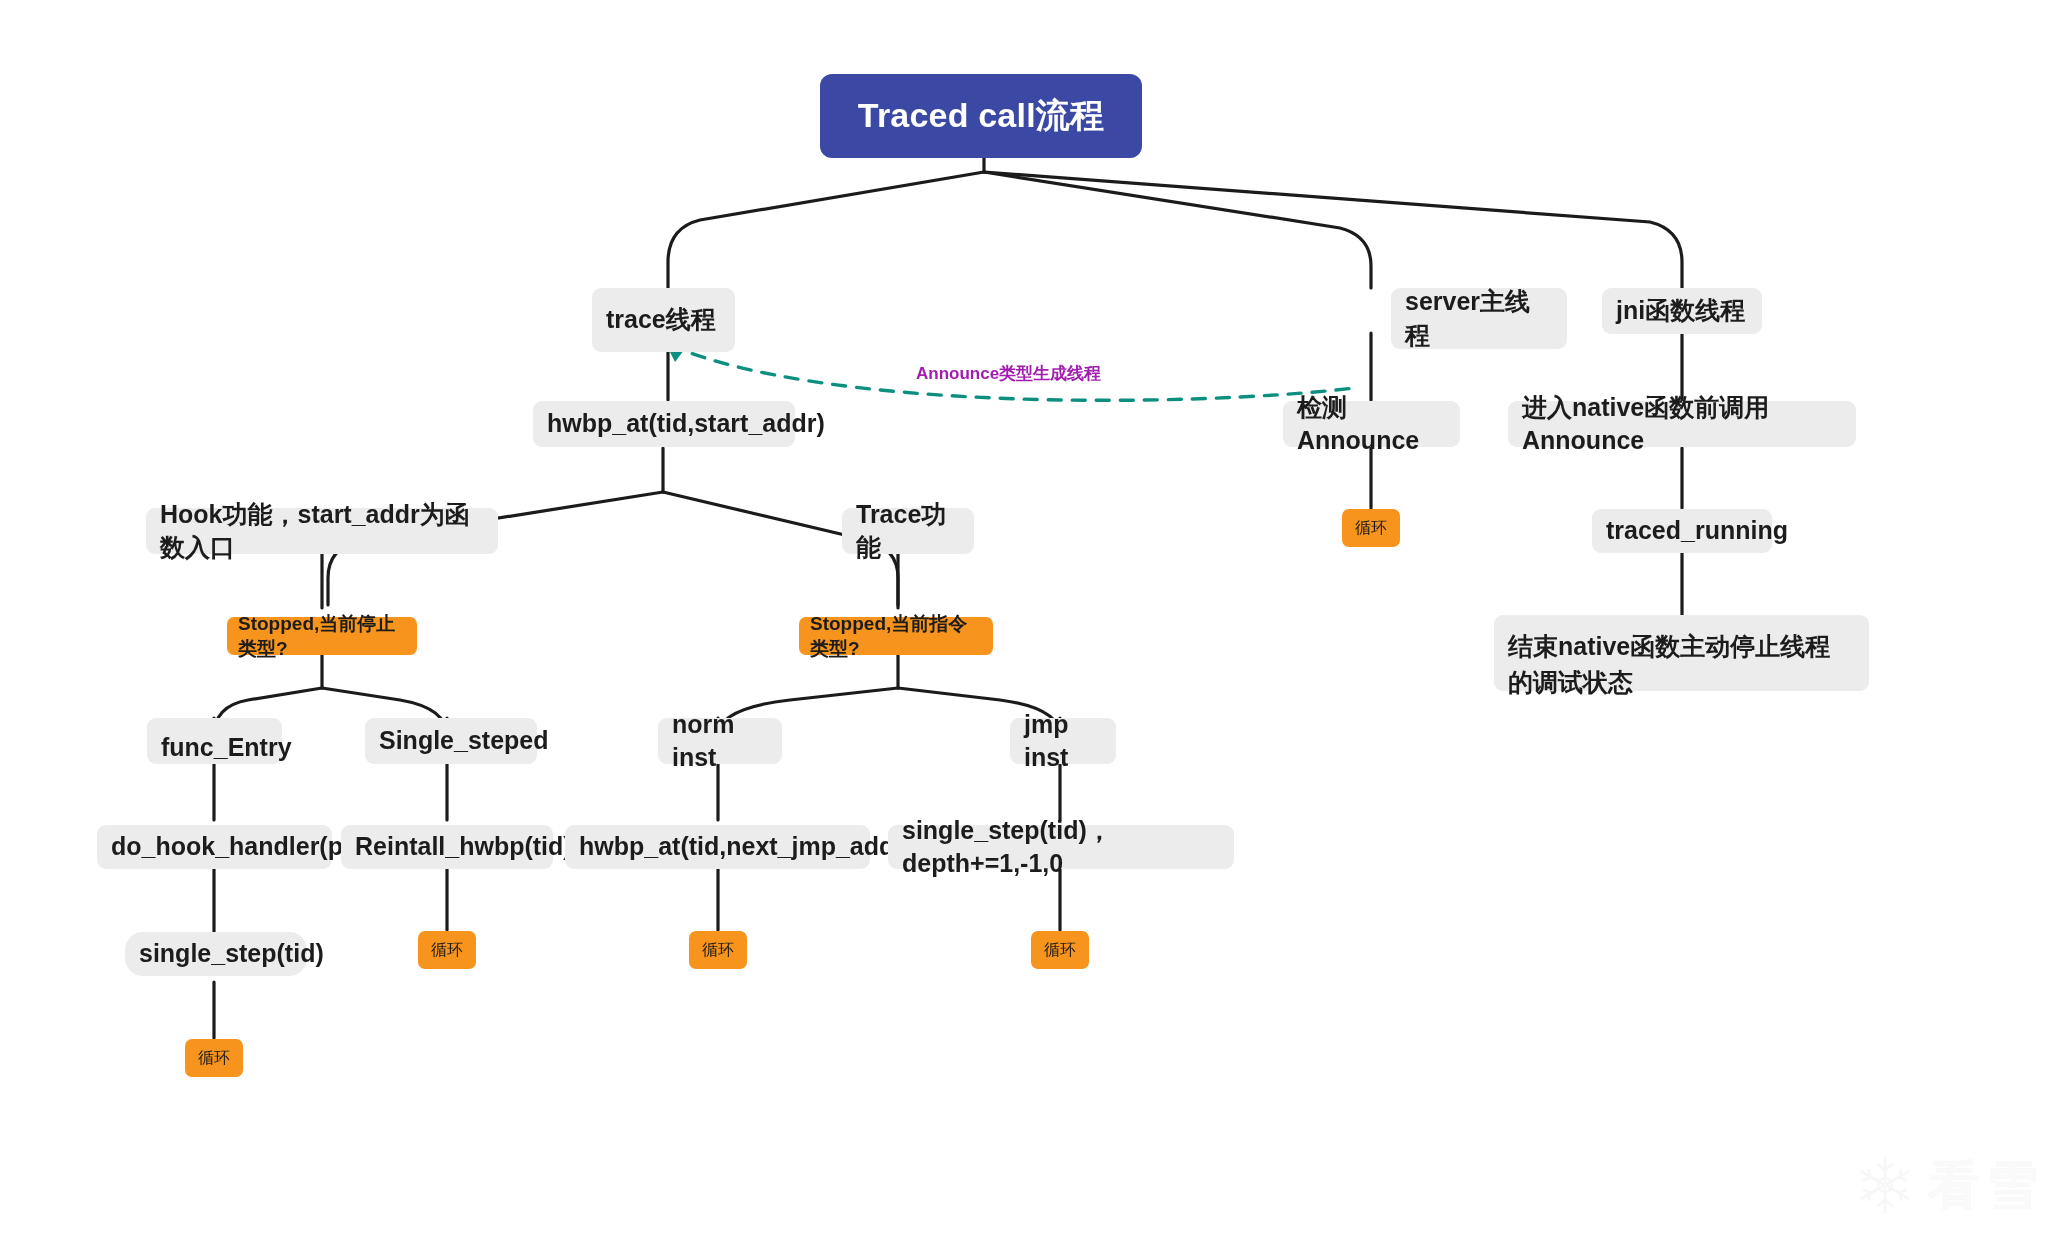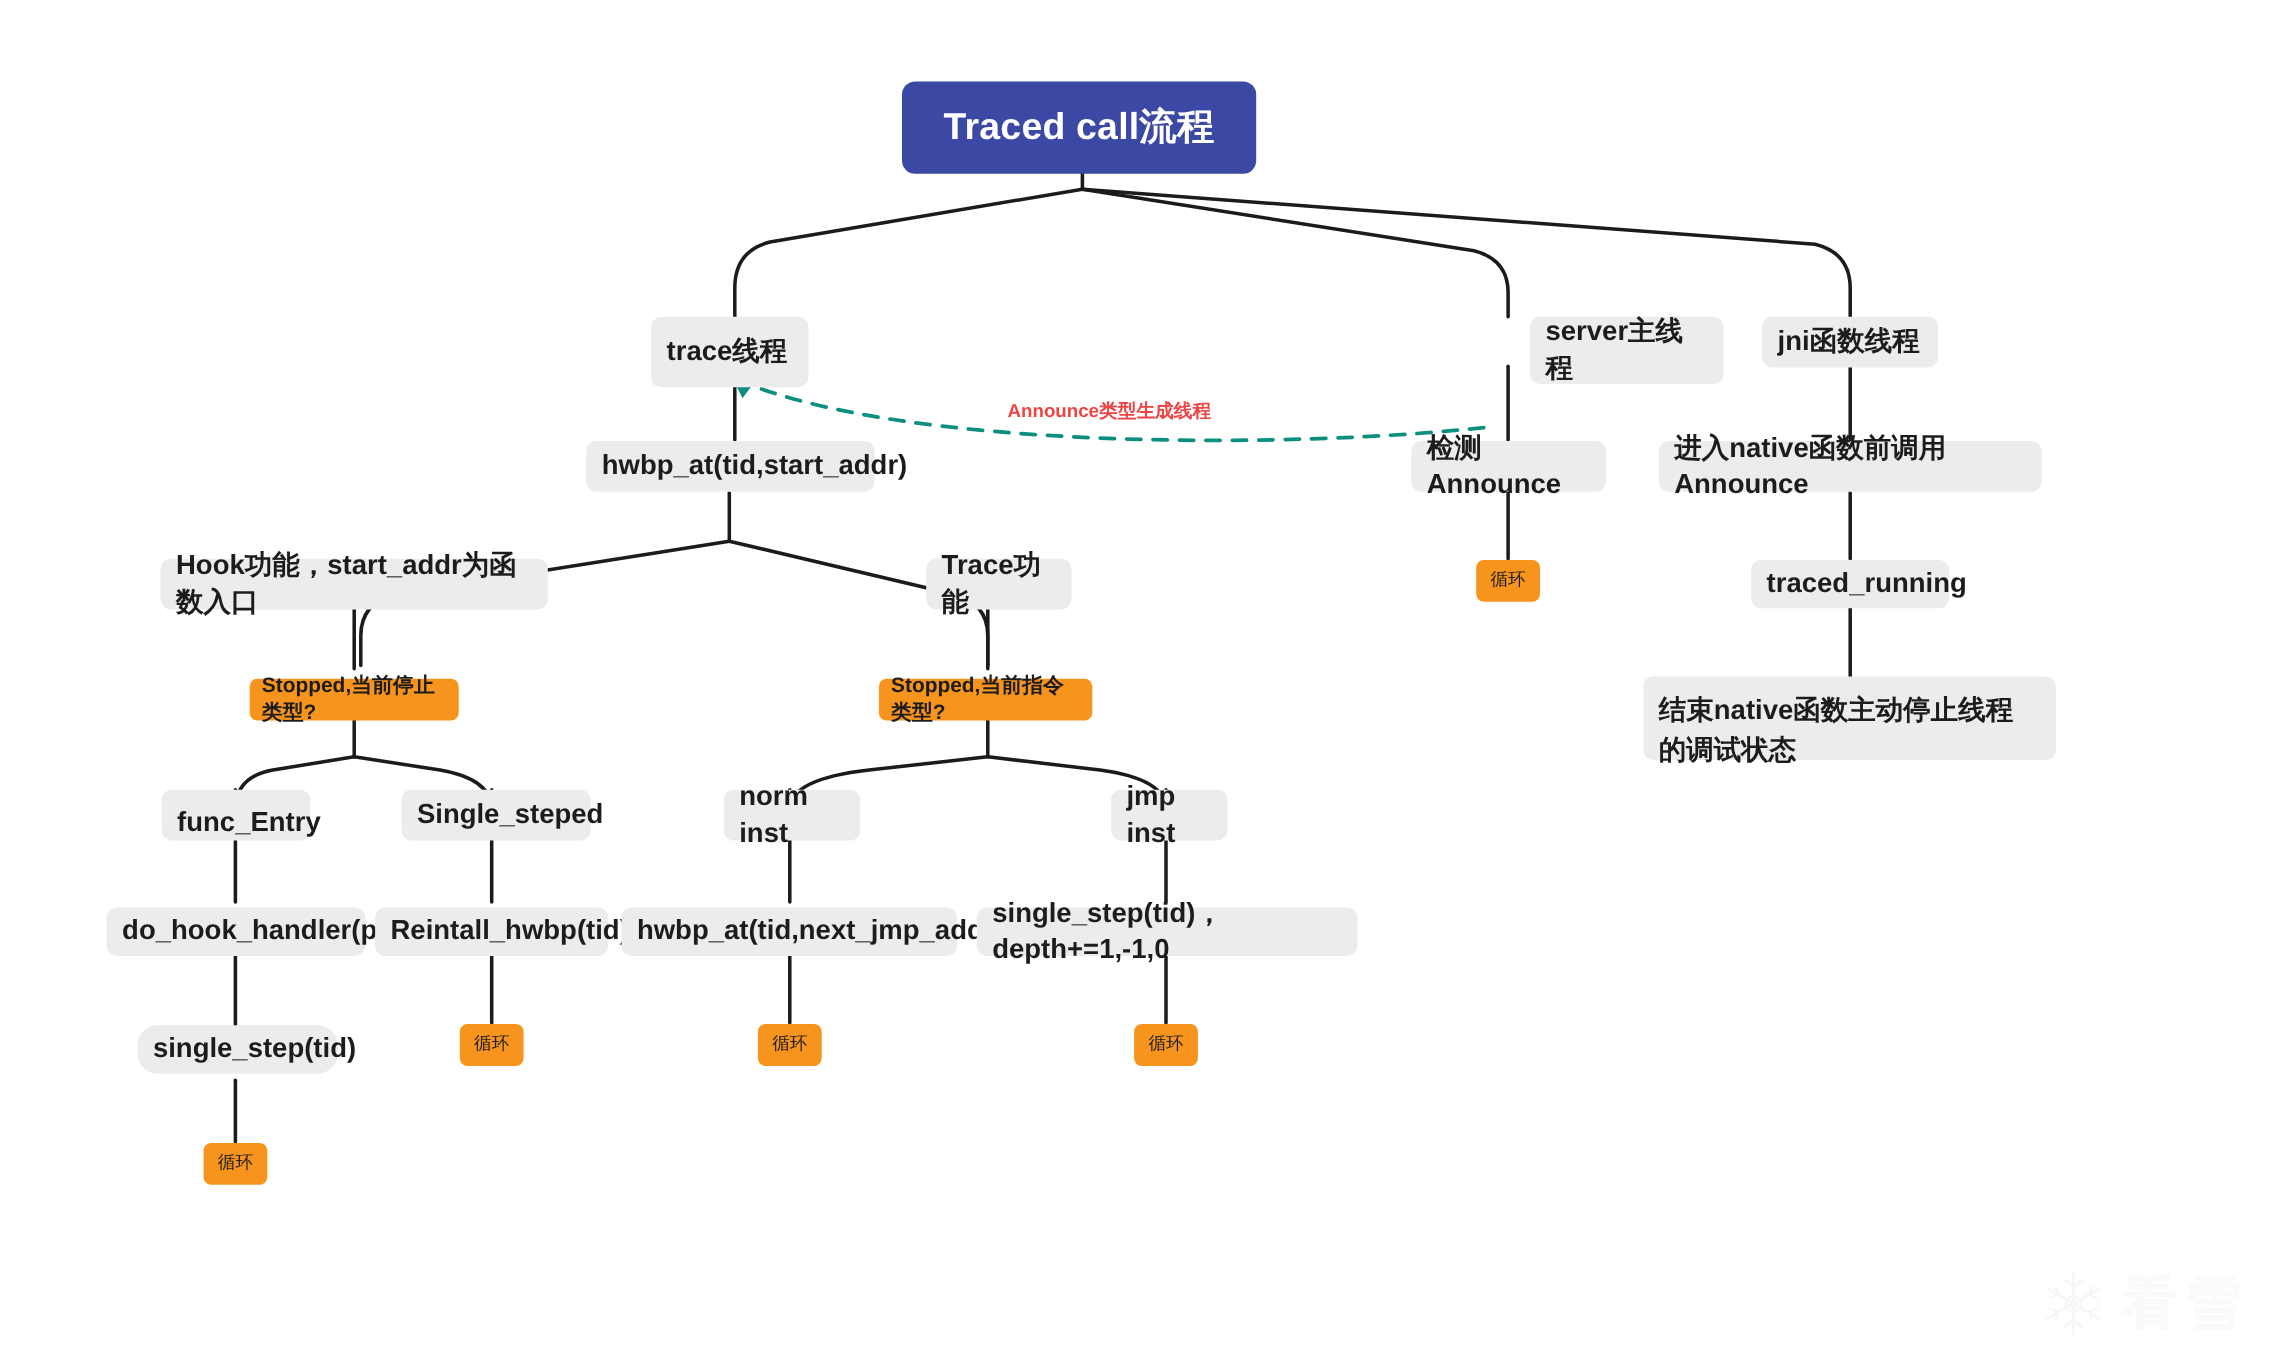--- a/index.html
+++ b/index.html
@@ -77,21 +77,21 @@
   .node-wrap {
     align-items: flex-start;
     padding-top: 13px;
     padding-bottom: 13px;
     line-height: 1.45;
   }
   .edge-label {
     position: absolute;
     font-size: 17px;
     font-weight: 700;
-    color: #ef4444;
+    color: #a21caf;
     background: #ffffff;
     padding: 0 4px;
     white-space: nowrap;
   }
   #watermark {
     position: absolute;
     right: 26px;
     bottom: 18px;
     display: flex;
     align-items: center;

